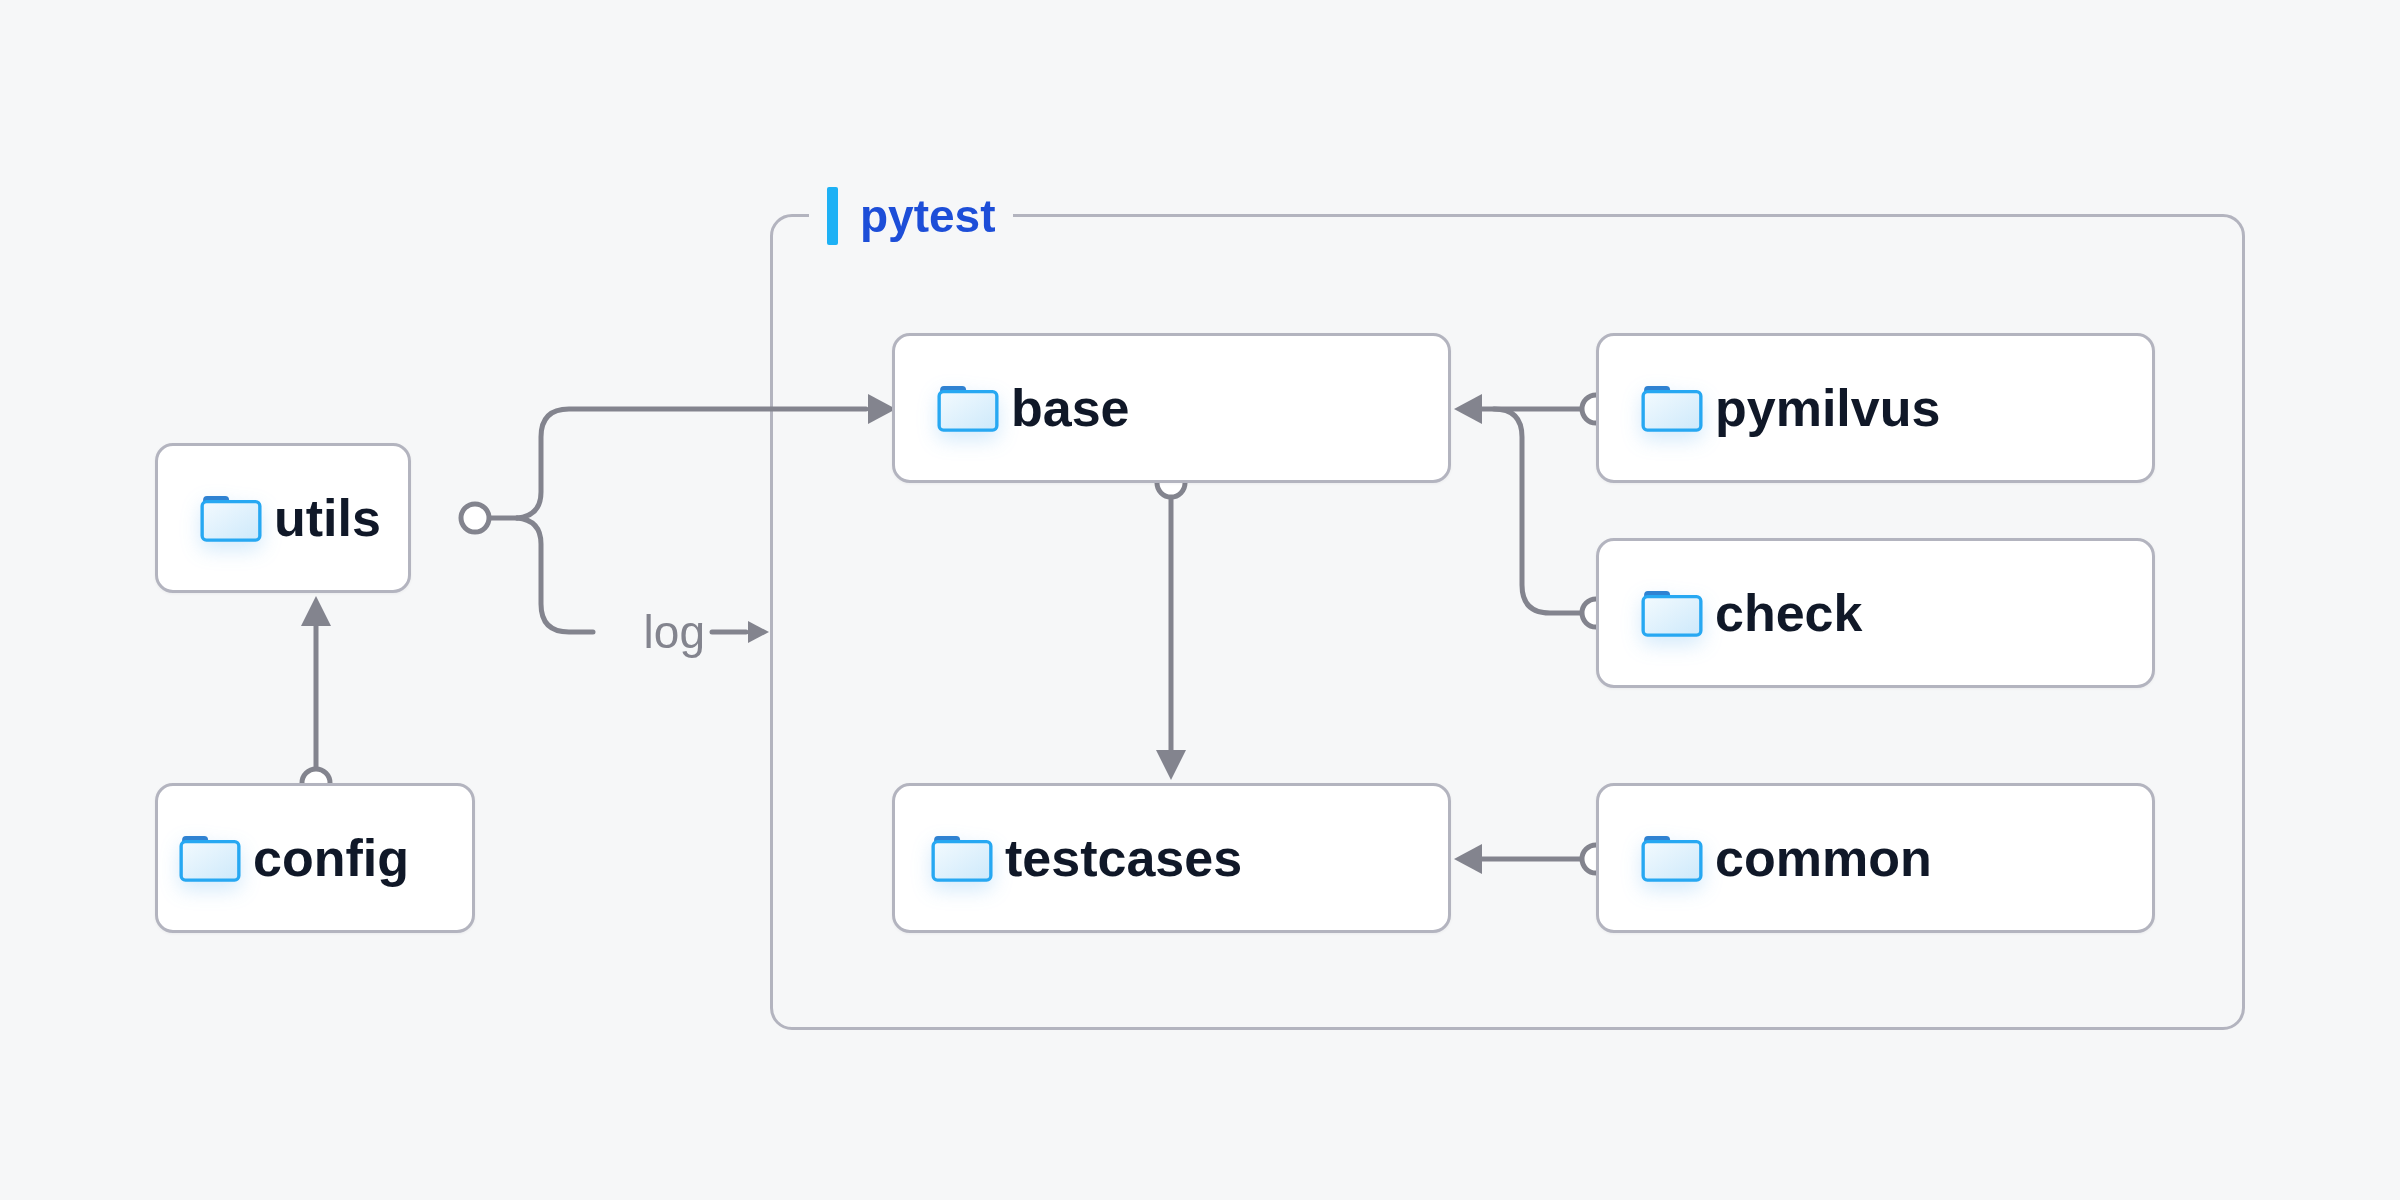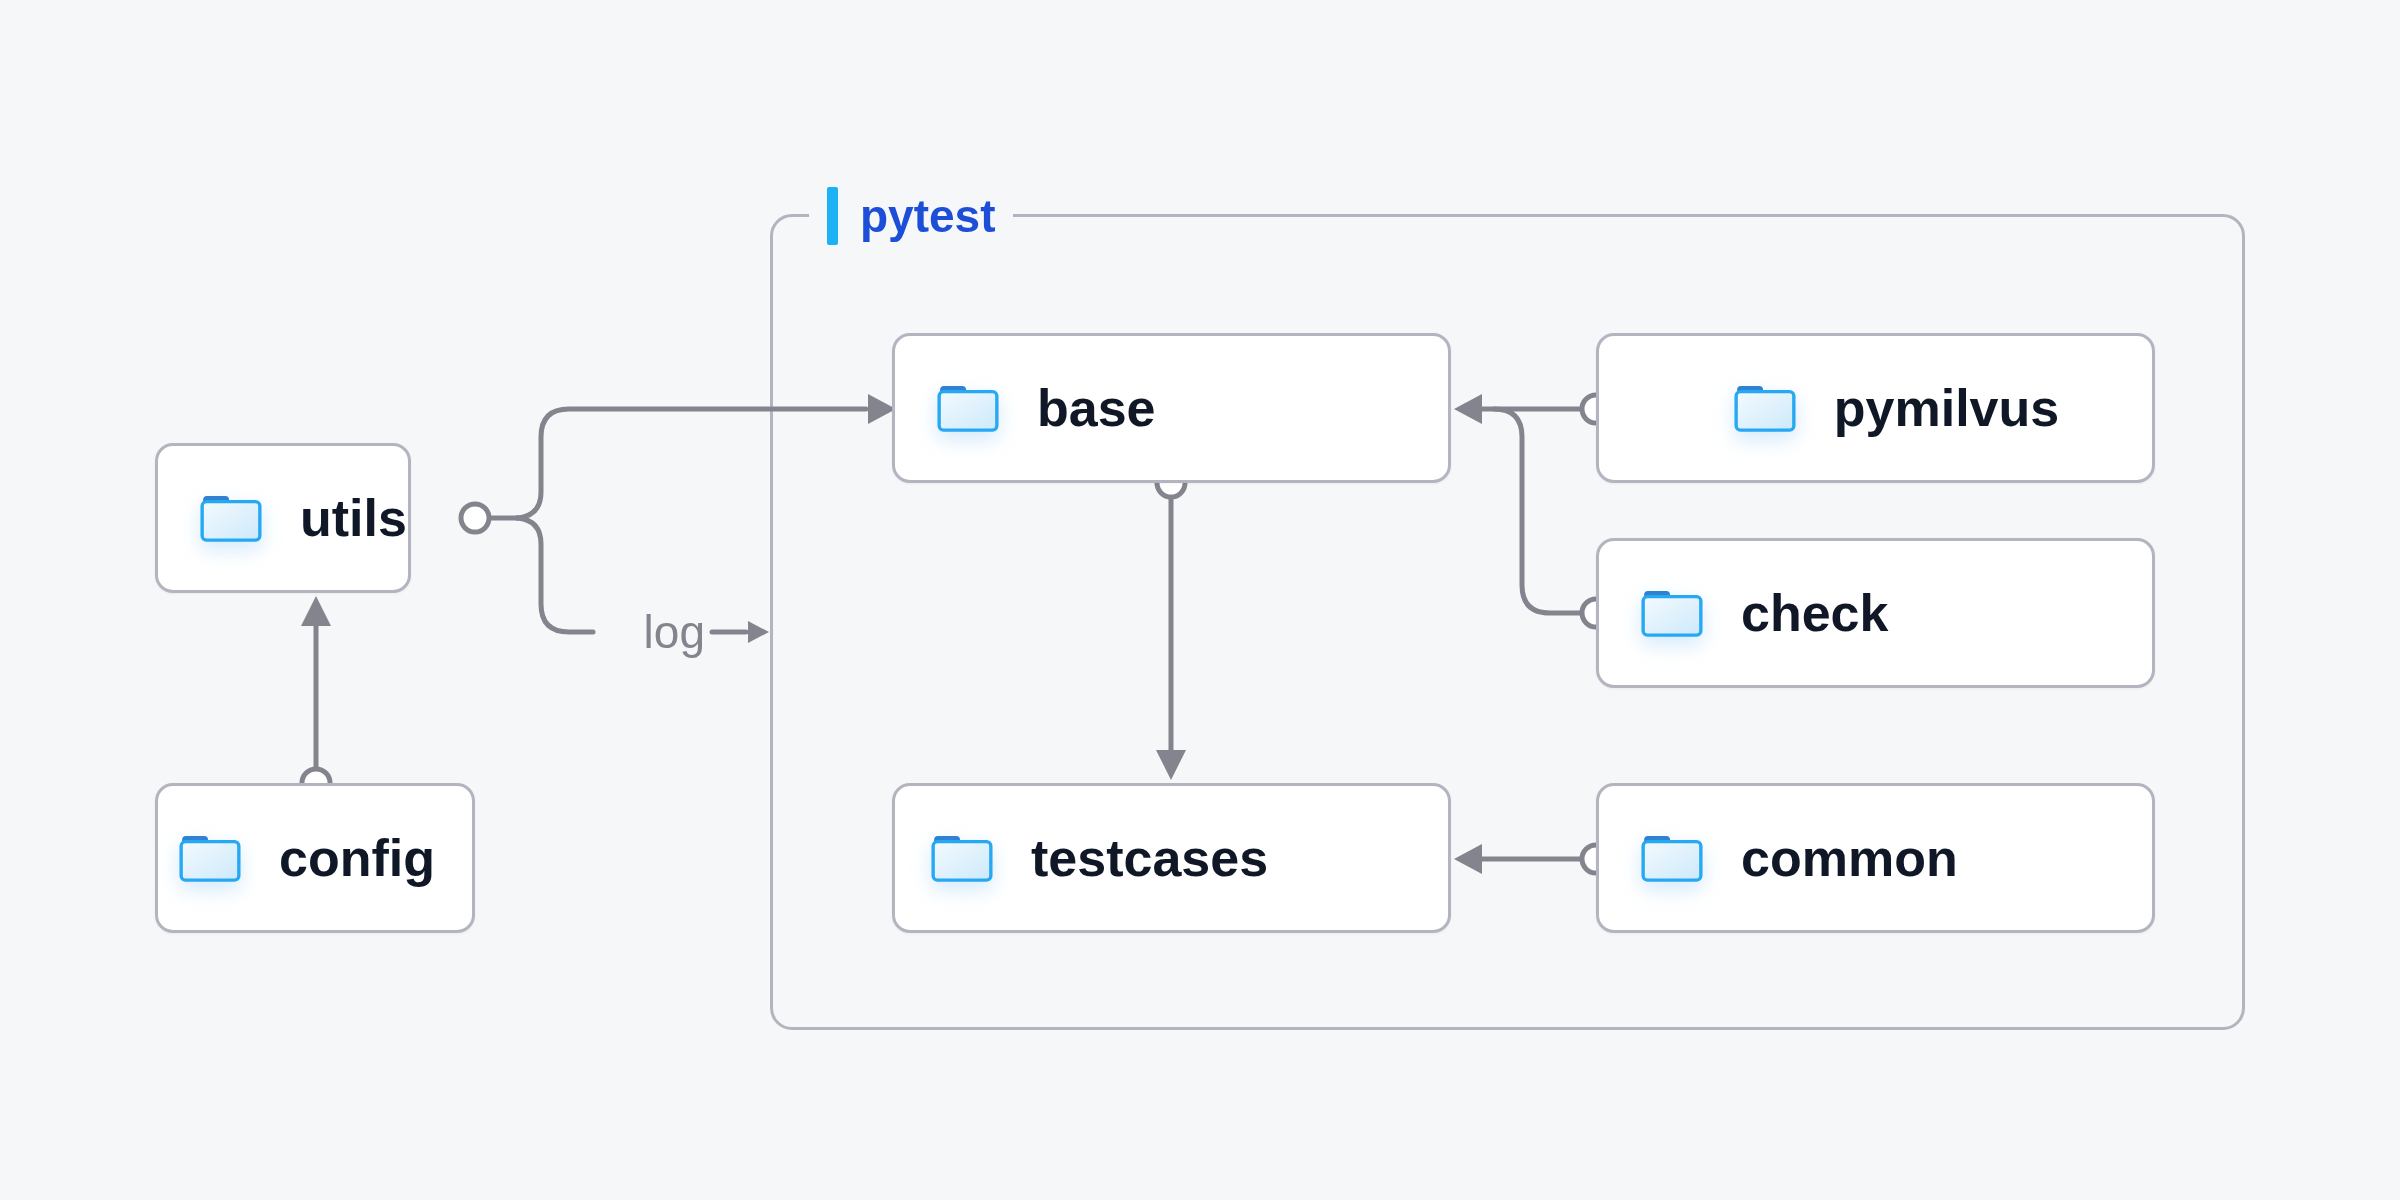--- a/index.html
+++ b/index.html
@@ -16,33 +16,33 @@
   .group-label {
     position:absolute; top:-33px; left:36px; height:64px;
     display:flex; align-items:center; gap:22px;
     background:#f6f7f8; padding:0 18px;
   }
   .group-bar { width:11px; height:58px; background:#1db1f5; border-radius:2px; }
   .group-title { font-size:46px; font-weight:600; color:#1d4ed8; line-height:1; }
   
   .node {
     position:absolute; display:flex; align-items:center;
-    gap:38px; padding-left:42px; box-sizing:border-box;
+    gap:12px; padding-left:42px; box-sizing:border-box;
     background:#ffffff; border:3px solid #b3b4bf; border-radius:18px;
     box-shadow:0 1px 3px rgba(16,24,40,0.05);
   }
   .node-label { font-size:52px; font-weight:600; color:#101828; line-height:1; }
   .folder { width:62px; height:50px; flex:0 0 auto;
     filter:drop-shadow(0 8px 10px rgba(41,151,235,0.20)); }
   
   .n-utils     { left:155px;  top:443px; width:256px; height:150px; }
   .n-config    { left:155px;  top:783px; width:320px; height:150px;padding-left:21px; }
   .n-base      { left:892px;  top:333px; width:559px; height:150px; }
   .n-testcases { left:892px;  top:783px; width:559px; height:150px;padding-left:36px; }
-  .n-pymilvus  { left:1596px; top:333px; width:559px; height:150px;justify-content:center; }
+  .n-pymilvus  { left:1596px; top:333px; width:559px; height:150px; }
   .n-check     { left:1596px; top:538px; width:559px; height:150px; }
   .n-common    { left:1596px; top:783px; width:559px; height:150px; }
   
   .wires { position:absolute; left:0; top:0; width:2400px; height:1200px; pointer-events:none; }
   .wires path { fill:none; stroke:#83848e; stroke-width:5; stroke-linecap:round; }
   .wires circle { fill:#ffffff; stroke:#83848e; stroke-width:5; }
   .wires polygon { fill:#83848e; stroke:none; }
   
   .log-label {
     position:absolute; left:593px; top:603px; width:112px; height:58px;

